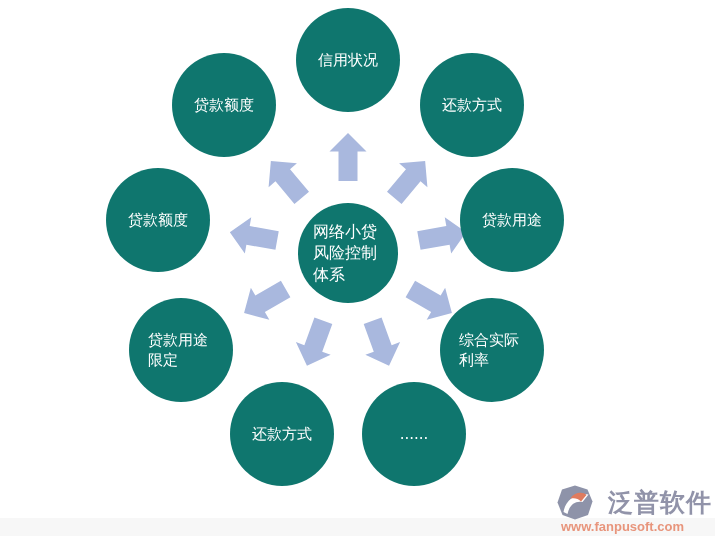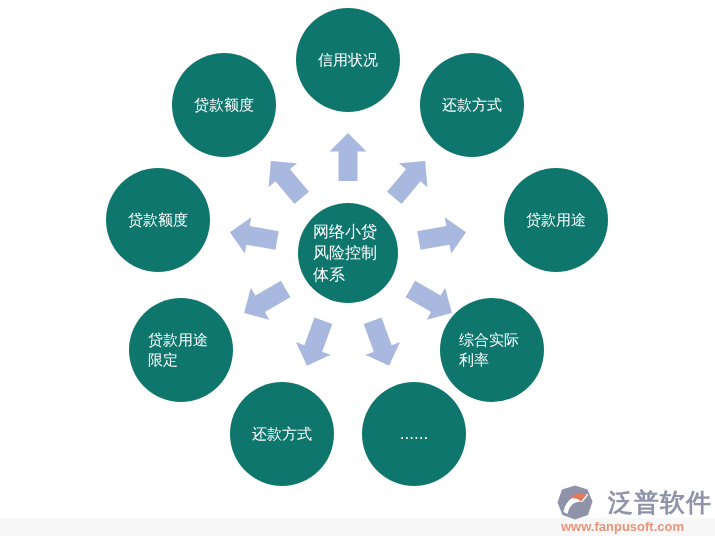--- a/index.html
+++ b/index.html
@@ -30,21 +30,21 @@
   .node-label {
     max-width: 66px;
     white-space: pre-line;
     word-break: break-all;
     display: inline-block;
   }
   .center-node { width: 100px; height: 100px; left: 298px; top: 203px; font-size: 16px; }
   .center-node .node-label { max-width: 70px; }
   .n0 { left: 296px; top: 8px; }    
   .n1 { left: 420px; top: 53px; }   
-  .n2 { left: 504px; top: 168px; }  
+  .n2 { left: 460px; top: 168px; }  
   .n3 { left: 440px; top: 298px; font-family: Liberation Serif, serif; }  
   .n4 { left: 362px; top: 382px; }  
   .n5 { left: 230px; top: 382px; }  
   .n6 { left: 129px; top: 298px; }  
   .n7 { left: 106px; top: 168px; }  
   .n8 { left: 172px; top: 53px; }   
 
   .bottom-strip {
     position: absolute; left: 0; right: 0; bottom: 0;
     height: 18px;

